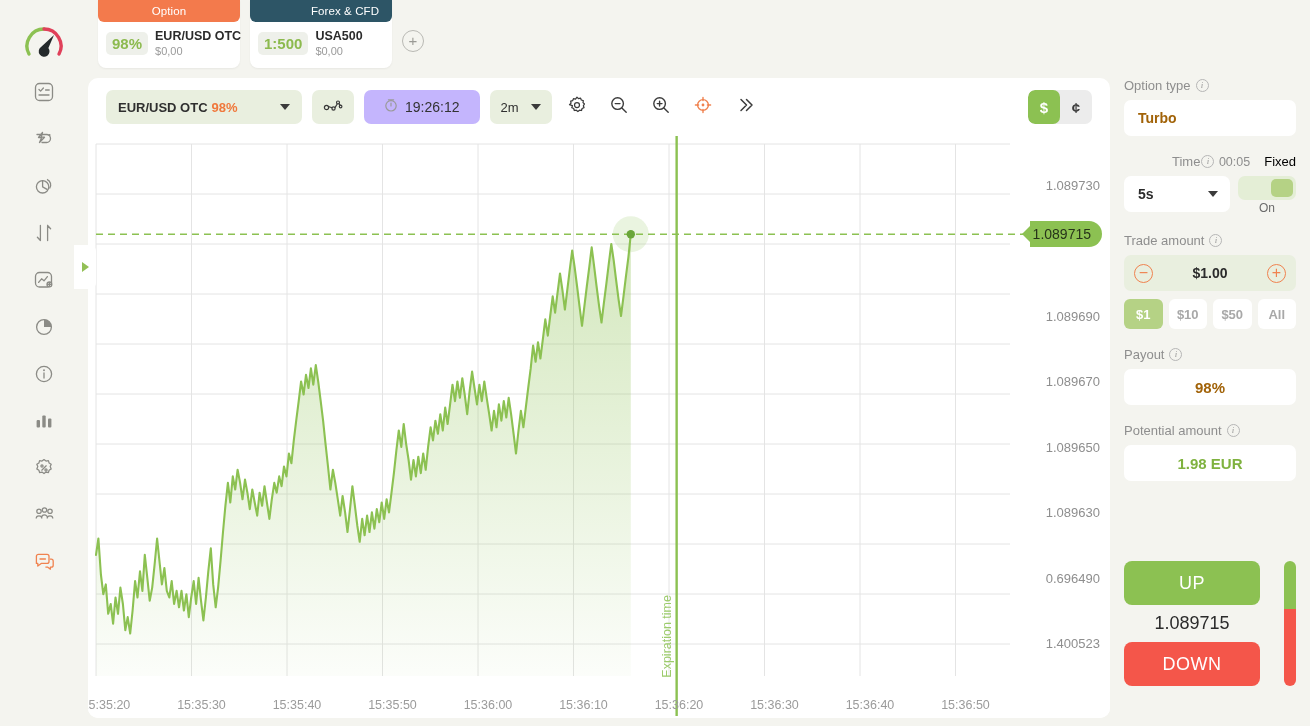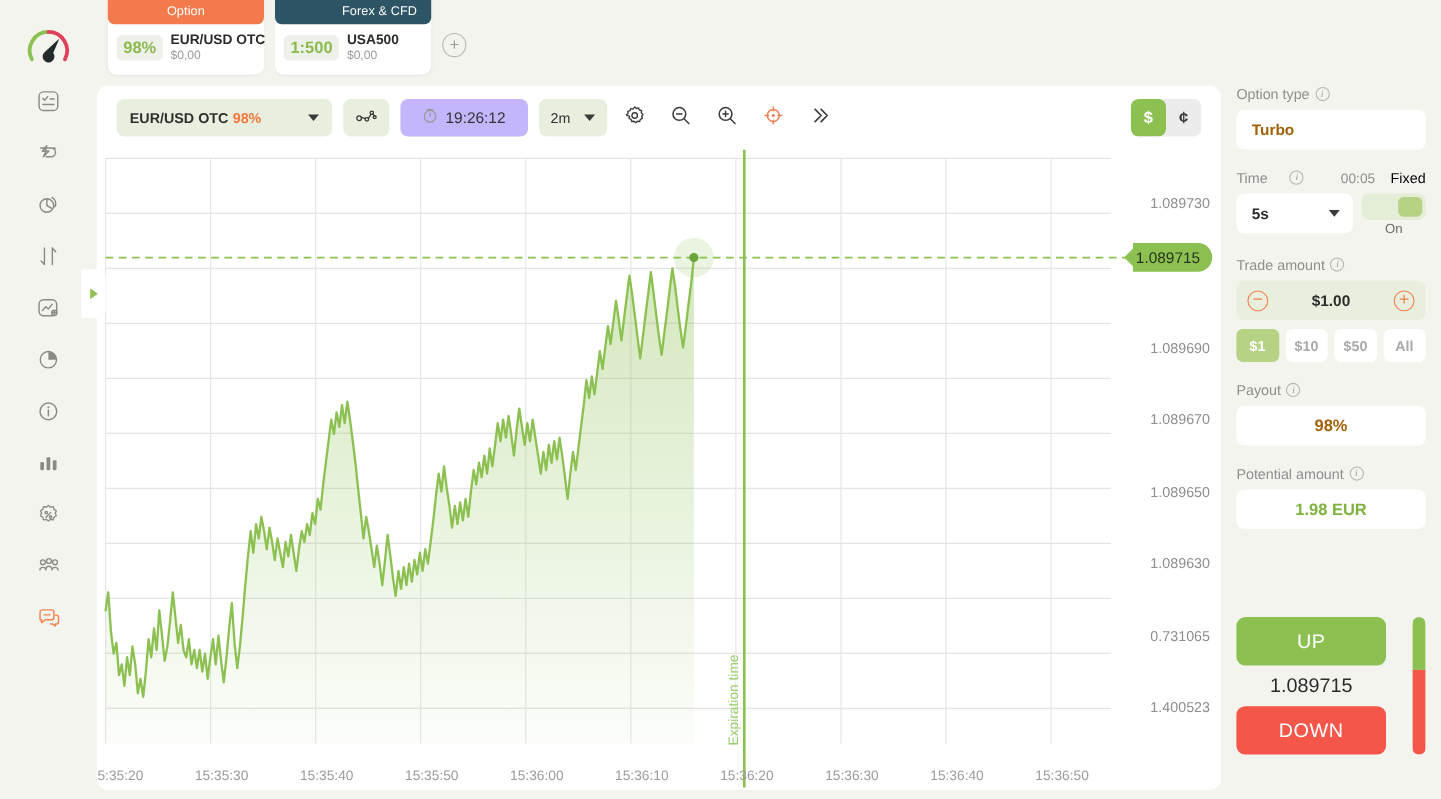--- a/index.html
+++ b/index.html
@@ -180,21 +180,21 @@
     cursor: pointer; flex: 0 0 auto;
   }
   .white-box {
     background: #fff; border-radius: 7px; height: 36px;
     display: flex; align-items: center; font-size: 14px; color: #a16207;
     font-weight: bold;
   }
   #opt-type { padding-left: 14px; margin-bottom: 18px; }
 
   #time-head { display: flex; align-items: center; margin-bottom: 7px; }
-  #time-head .lbl { display: flex; align-items: center; gap: 20px; font-size: 13px; color: #8e8e8e; }
+  #time-head .lbl { display: flex; align-items: center; gap: 1px; font-size: 13px; color: #8e8e8e; margin-left: 48px; }
   #time-head .cnt { margin-left: auto; font-size: 12.5px; color: #8e8e8e; }
   #time-head .fix { margin-left: 14px; font-size: 13px; color: #000000; }
   #time-row { display: flex; gap: 8px; margin-bottom: 18px; }
   #time-select {
     flex: 1; background: #fff; border-radius: 7px; height: 36px;
     display: flex; align-items: center; justify-content: space-between;
     padding: 0 12px 0 14px; cursor: pointer;
   }
   #time-select .v { font-size: 14px; color: #2b2b2b; font-weight: bold; }
   #fixed-wrap { width: 58px; }
@@ -515,21 +515,21 @@
         <circle id="halo" r="18" fill="#8cc152" fill-opacity="0.18" cx="542.8" cy="98.18181818175213"></circle>
         <circle id="dot" r="4.2" fill="#6aa63a" cx="542.8" cy="98.18181818175213"></circle>
       </svg>
 
       <div id="y-labels">
           <div class="ylab" style="top: 49.0909px;">1.089730</div>
           <div class="ylab" style="top: 180px;">1.089690</div>
           <div class="ylab" style="top: 245.455px;">1.089670</div>
           <div class="ylab" style="top: 310.909px;">1.089650</div>
           <div class="ylab" style="top: 376.364px;">1.089630</div>
-          <div class="ylab" style="top: 441.818px;">0.731065</div>
+          <div class="ylab" style="top: 441.818px;">0.696490</div>
           <div class="ylab" style="top: 507.273px;">1.400523</div>
         </div>
       <div id="x-labels">
           <div class="xlab" style="left: 18px;">15:35:20</div>
           <div class="xlab" style="left: 113.5px;">15:35:30</div>
           <div class="xlab" style="left: 209px;">15:35:40</div>
           <div class="xlab" style="left: 304.5px;">15:35:50</div>
           <div class="xlab" style="left: 400px;">15:36:00</div>
           <div class="xlab" style="left: 495.5px;">15:36:10</div>
           <div class="xlab" style="left: 591px;">15:36:20</div>

